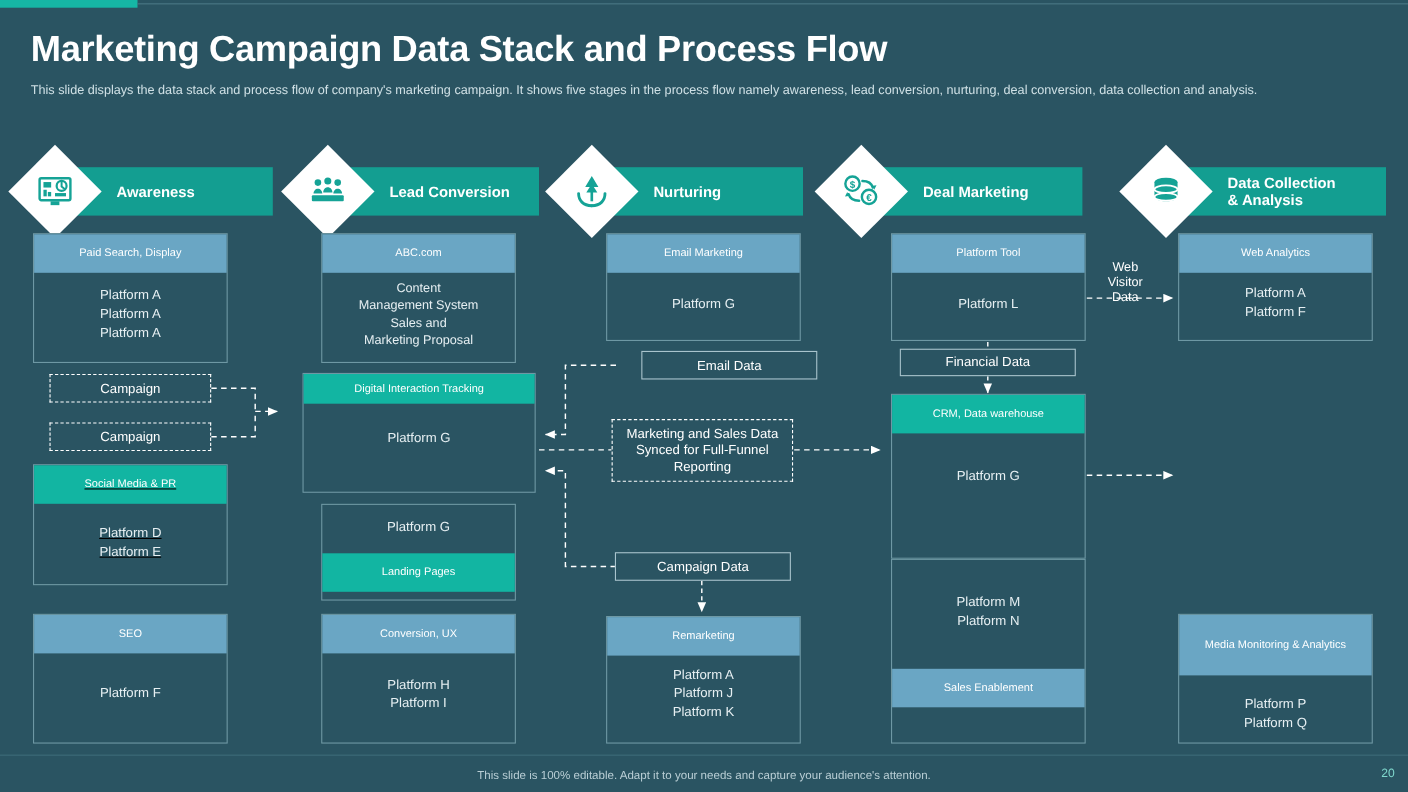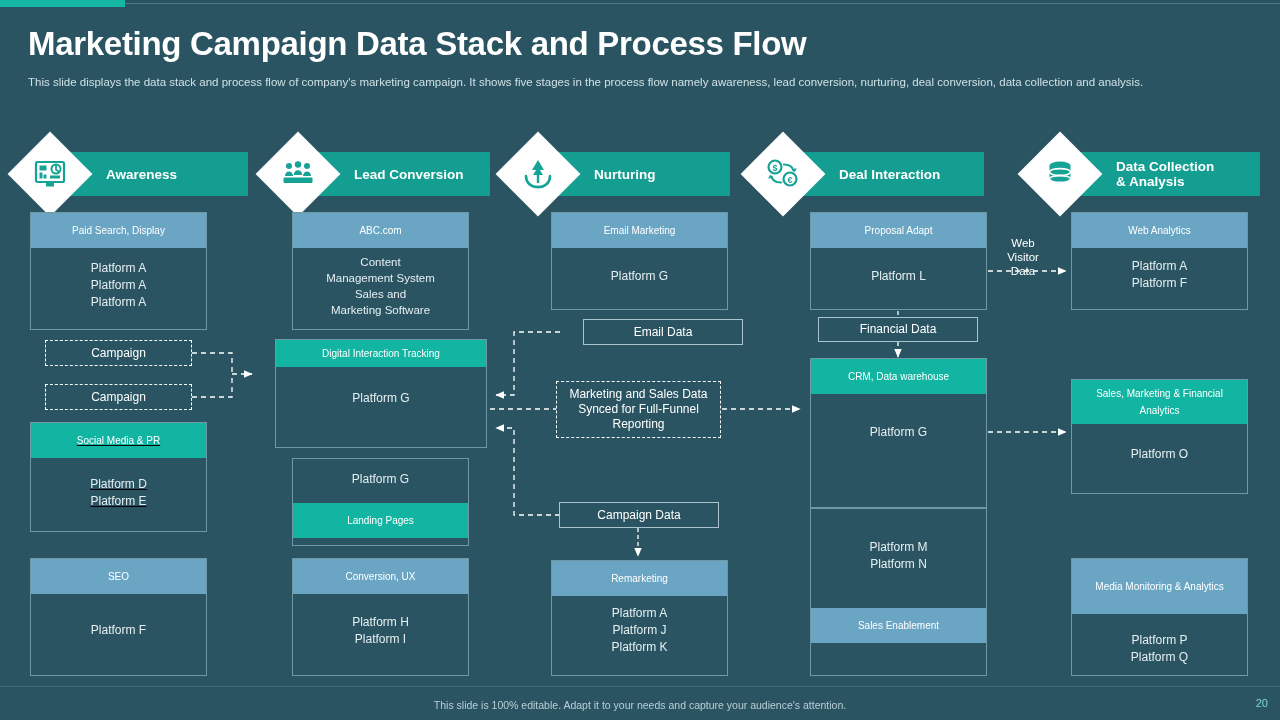--- a/index.html
+++ b/index.html
@@ -147,21 +147,21 @@
         <path d="M15 9 L20 17 H10 Z" fill="#15a396"></path>
         <rect x="13.8" y="16" width="2.4" height="9" fill="#15a396"></rect>
         <path d="M3 18c0 6 4 11 12 11" fill="none" stroke="#15a396" stroke-width="2.6" stroke-linecap="round"></path>
         <path d="M27 18c0 6-4 11-12 11" fill="none" stroke="#15a396" stroke-width="2.6" stroke-linecap="round"></path>
       </svg>
     </div>
   </div>
 
   <div class="colhead" style="left:753px; top:152px; width:231px;">
     <div class="banner">
-      <span class="banner-label">Deal Interaction</span>
+      <span class="banner-label">Deal Marketing</span>
     </div>
     <div class="diamond"></div>
     <div class="diamond-icon">
       <svg width="34" height="30" viewBox="0 0 34 30">
         <circle cx="9" cy="8" r="6.5" fill="none" stroke="#15a396" stroke-width="2.2"></circle>
         <text x="9" y="12" font-size="9" font-weight="bold" fill="#15a396" text-anchor="middle" font-family="Liberation Sans, sans-serif">$</text>
         <circle cx="24" cy="20" r="6.5" fill="none" stroke="#15a396" stroke-width="2.2"></circle>
         <text x="24" y="24" font-size="9" font-weight="bold" fill="#15a396" text-anchor="middle" font-family="Liberation Sans, sans-serif">€</text>
         <path d="M18 5.5c5 0 8.5 2.5 9.5 6" fill="none" stroke="#15a396" stroke-width="2.2" stroke-linecap="round"></path>
         <path d="M28.8 13.5l-1.6-3.6 3.6-0.6z" fill="#15a396"></path>
@@ -243,21 +243,21 @@
   <div class="card" style="left:30px; top:558px; width:177px; height:118px;">
     <div class="card-head head-blue">SEO</div>
     <div class="card-body" style="white-space:pre-line; padding-top:28px;">Platform F</div>
   </div>
 
   <div class="card" style="left:292px; top:212px; width:177px; height:118px;">
     <div class="card-head head-blue">ABC.com</div>
     <div class="card-body" style="white-space:pre-line; padding:6px 4px; font-size:11.5px; line-height:16px;">Content
 Management System
 Sales and
-Marketing Software</div>
+Marketing Proposal</div>
   </div>
 
   <div class="card" style="left:275px; top:339px; width:212px; height:109px;">
     <div class="card-head head-teal" style="padding:5px 4px;">Digital Interaction Tracking</div>
     <div class="card-body" style="white-space:pre-line; padding-top:23px;">Platform G</div>
   </div>
 
   <div class="card" style="left:292px; top:458px; width:177px; height:88px;">
     <div class="card-body" style="padding-top:12px;">Platform G</div>
     <div class="card-head head-teal" style="margin-top:3px;">Landing Pages</div>
@@ -281,21 +281,21 @@
   <div class="pill" style="left:559px; top:502px; width:160px; height:26px;">Campaign Data</div>
 
   <div class="card" style="left:551px; top:560px; width:177px; height:116px;">
     <div class="card-head head-blue">Remarketing</div>
     <div class="card-body" style="white-space:pre-line; padding-top:9px;">Platform A
 Platform J
 Platform K</div>
   </div>
 
   <div class="card" style="left:810px; top:212px; width:177px; height:98px;">
-    <div class="card-head head-blue">Proposal Adapt</div>
+    <div class="card-head head-blue">Platform Tool</div>
     <div class="card-body" style="padding-top:20px;">Platform L</div>
   </div>
 
   <div class="freelabel" style="left:993px; top:236px; width:60px; white-space:pre-line;">Web
 Visitor
 Data</div>
 
   <div class="pill" style="left:818px; top:317px; width:160px; height:25px;">Financial Data</div>
 
   <div class="card" style="left:810px; top:358px; width:177px; height:150px;">
@@ -308,24 +308,20 @@
 Platform N</div>
     <div class="card-head head-blue" style="margin-top:23px;">Sales Enablement</div>
   </div>
 
   <div class="card" style="left:1071px; top:212px; width:177px; height:98px;">
     <div class="card-head head-blue">Web Analytics</div>
     <div class="card-body" style="white-space:pre-line; padding-top:10px;">Platform A
 Platform F</div>
   </div>
 
-  <div class="card" style="left:1071px; top:379px; width:177px; height:115px;">
-    <div class="card-head head-teal" style="padding:5px 4px;">Sales, Marketing &amp; Financial Analytics</div>
-    <div class="card-body" style="padding-top:22px;">Platform O</div>
-  </div>
 
   <div class="card" style="left:1071px; top:558px; width:177px; height:118px;">
     <div class="card-head head-blue" style="padding:19px 4px;">Media Monitoring &amp; Analytics</div>
     <div class="card-body" style="white-space:pre-line; padding-top:18px;">Platform P
 Platform Q</div>
   </div>
 
   <div class="foot-rule"></div>
   <div class="foot-text">This slide is 100% editable. Adapt it to your needs and capture your audience's attention.</div>
   <div class="page-num">20</div>

